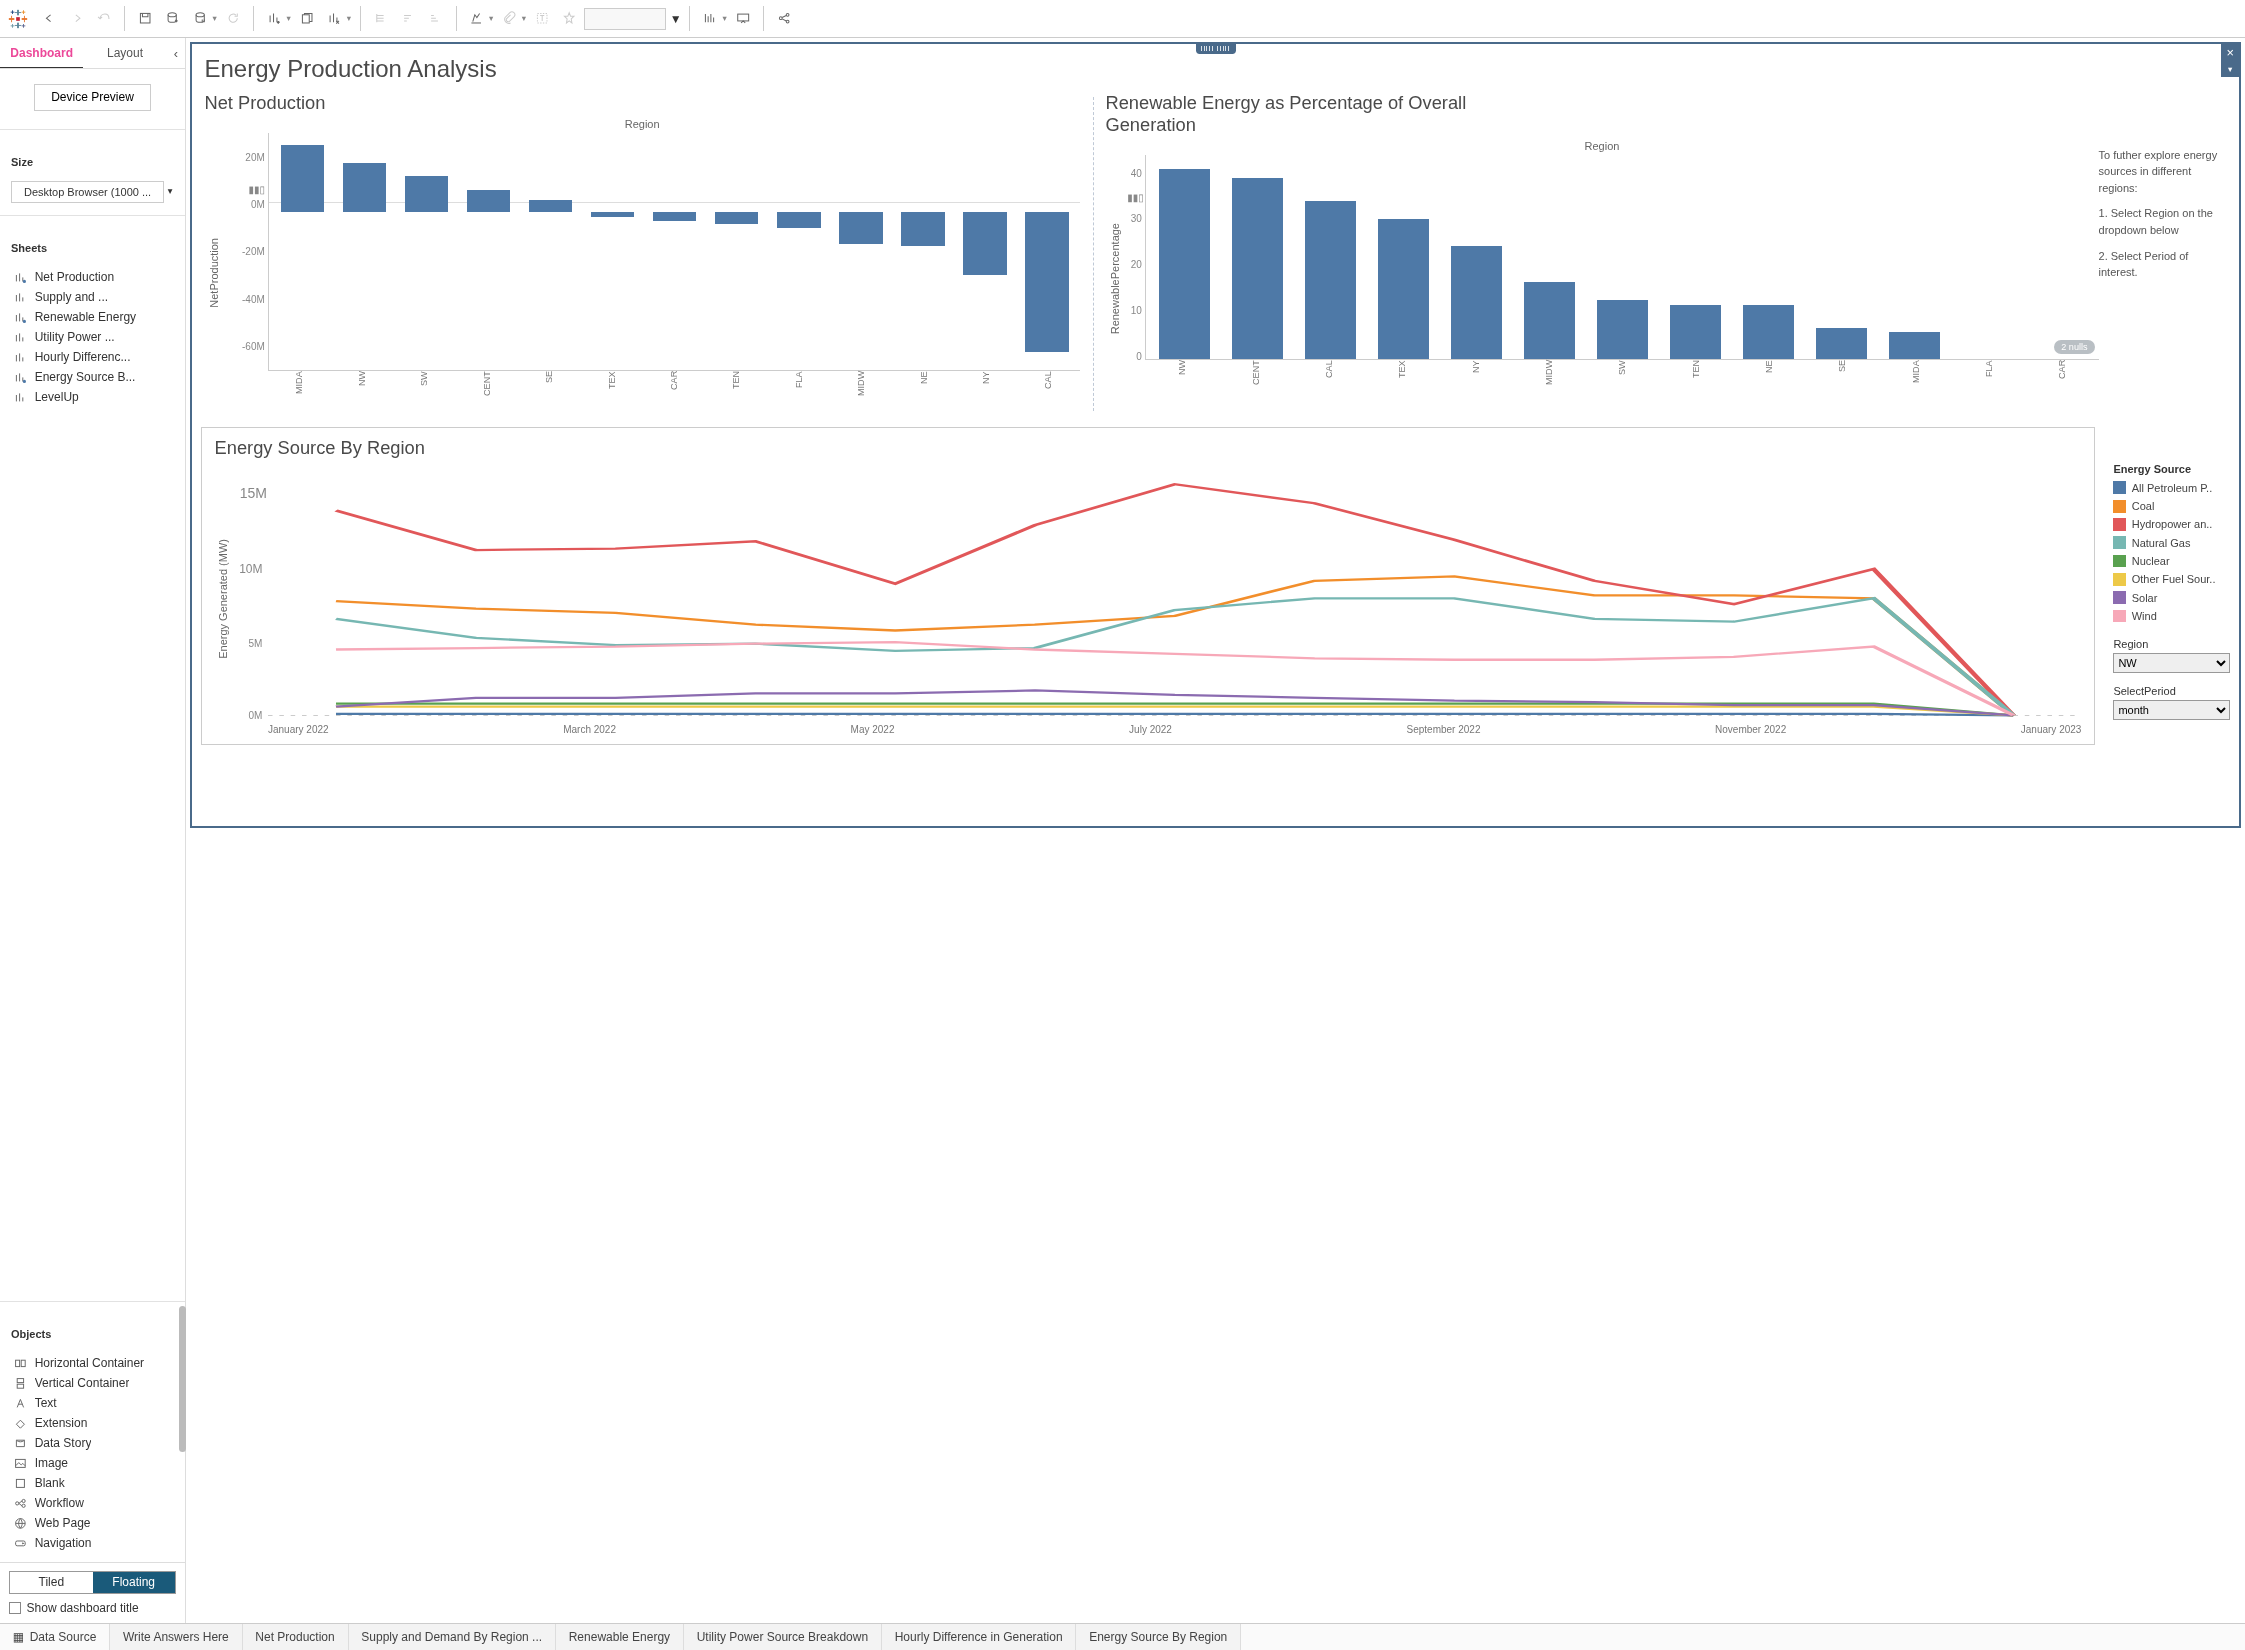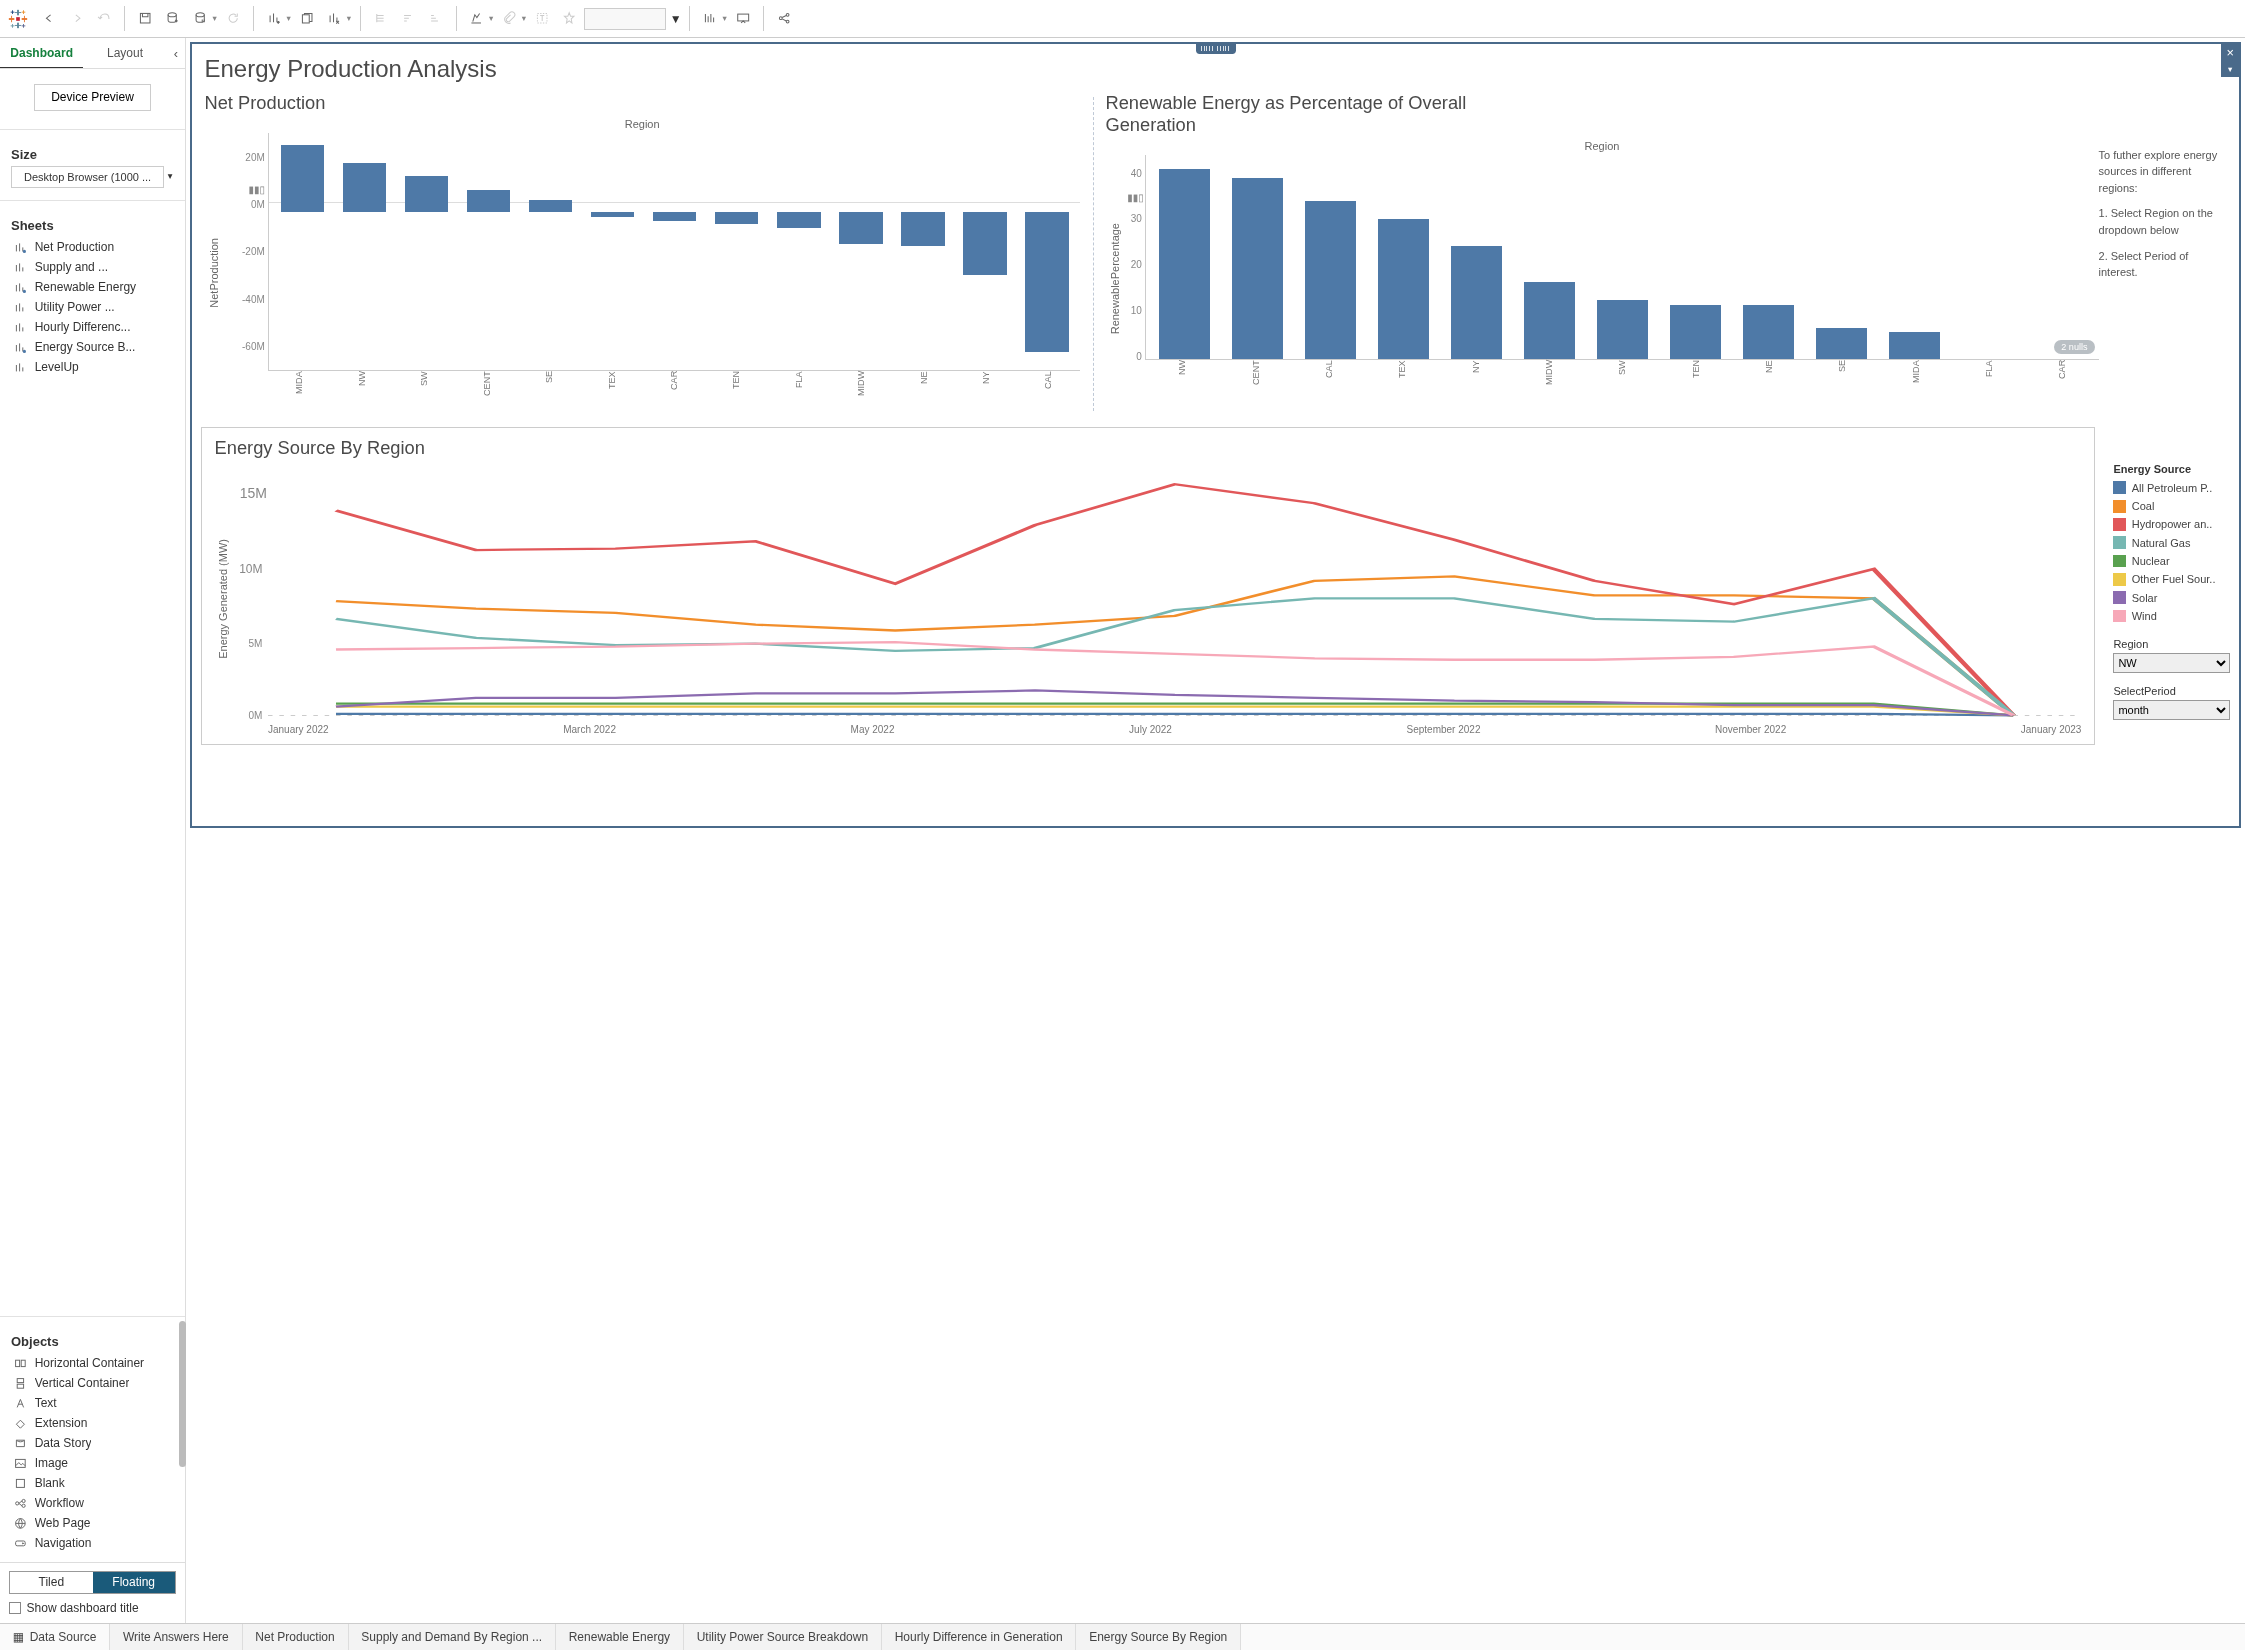--- a/index.html
+++ b/index.html
@@ -15,26 +15,26 @@
   .tb-drop .caret { font-size: 7.3px; color: #888; margin-left: -1.8px; }
   .tb-box { width: 82px; height: 22px; border: 0.9px solid #ccc; background: #f8f8f8; }
   .logo { width: 22px; height: 22px; margin-right: 5.5px; }
   .logo svg { width: 22px; height: 22px; }
 
   
   .main { display: flex; height: calc(100vh - 38px - 27.4px); }
   .left-panel { width: 186px; border-right: 0.9px solid #ddd; display: flex; flex-direction: column; position: relative; }
   .tabs { display: flex; border-bottom: 0.9px solid #ddd; height: 31px; }
   .tab { flex: 1; display: flex; align-items: center; justify-content: center; font-size: 12px; color: #555; cursor: pointer; }
-  .tab.active { font-weight: 600; color: #15803d; border-bottom: 1.8px solid #333; }
+  .tab.active { font-weight: 600; color: #ec4899; border-bottom: 1.8px solid #333; }
   .tab.collapse { flex: 0 0 18.3px; font-size: 12.8px; }
 
   .panel-section { padding: 9.1px 11px; }
   .panel-btn { margin: 5.5px auto; display: block; border: 0.9px solid #ccc; background: #fff; padding: 5.5px 16.4px; font-size: 12px; cursor: pointer; }
-  .panel-heading { font-weight: 600; font-size: 13px; margin: 4px 0; }
+  .panel-heading { font-weight: 600; font-size: 11px; margin: 13px 0; }
   .panel-divider { border-top: 0.9px solid #e2e2e2; margin: 3.7px 0; }
   .panel-select { width: 100%; height: 22px; border: 0.9px solid #ccc; background: #fff; font-size: 11px; padding: 0 3.7px; justify-content: center; }
 
   .sheet-item, .object-item { display: flex; align-items: center; gap: 7.3px; height: 20px; padding: 0 1.8px; font-size: 12px; color: #333; cursor: pointer; }
   .sheet-item .ico, .object-item .ico { width: 14.6px; height: 14.6px; flex-shrink: 0; display: flex; align-items: center; justify-content: center; }
   .sheet-item .ico svg, .object-item .ico svg { width: 12.8px; height: 12.8px; stroke: #666; fill: none; stroke-width: 1.2; }
   .sheet-item .name, .object-item .name { white-space: nowrap; overflow: hidden; text-overflow: ellipsis; }
 
   .left-bottom { margin-top: auto; border-top: 0.9px solid #ddd; padding: 7.3px 9.1px; }
   .toggle-pair { display: flex; border: 0.9px solid #999; margin-bottom: 7.3px; }

